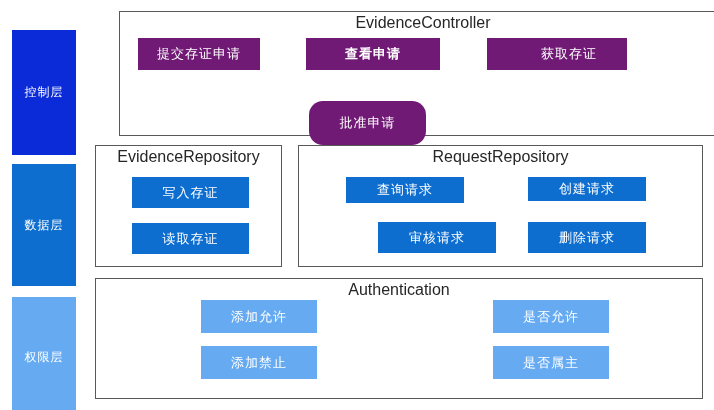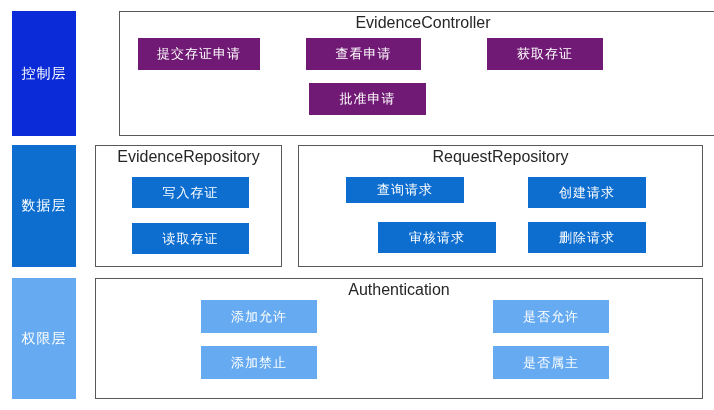--- a/index.html
+++ b/index.html
@@ -6,21 +6,21 @@
   #canvas{
     position:relative;
     width:714px;height:410px;
     background:#ffffff;
     font-family:"Liberation Sans","DejaVu Sans",sans-serif;
     overflow:hidden;
   }
   .layer-label{
     position:absolute;left:12px;width:64px;
     display:flex;align-items:center;justify-content:center;
-    color:#ffffff;font-size:14px;letter-spacing:1px;
+    color:#ffffff;font-size:12px;letter-spacing:1px;margin-top:19px;
   }
   .layer-control{top:11px;height:125px;background:#0c2bd8;}
   .layer-data{top:145px;height:122px;background:#0d6ed0;}
   .layer-permission{top:278px;height:121px;background:#66abf2;}
   .module{
     position:absolute;background:#ffffff;
     border:1.5px solid #595959;box-sizing:border-box;
   }
   .module-controller{left:95px;top:11px;width:608px;height:125px;margin-left:24px;}
   .module-evrepo{left:95px;top:145px;width:187px;height:122px;}
@@ -33,29 +33,29 @@
   .btn{
     position:absolute;
     display:flex;align-items:center;justify-content:center;
     color:#ffffff;font-size:13px;letter-spacing:1px;
   }
   .btn-dark{background:#701a75;}
   .btn-mid{background:#0d6ed0;}
   .btn-light{background:#66abf2;}
   
   .btn-submit{left:138px;top:38px;width:122px;height:32px;}
-  .btn-view{left:306px;top:38px;width:115px;height:32px;}
-  .btn-get{left:487px;top:38px;width:116px;height:32px;}
-  .btn-approve{left:309px;top:83px;width:117px;height:32px;}
+  .btn-view{left:306px;top:38px;width:134px;height:32px;font-weight:bold;}
+  .btn-get{left:487px;top:38px;width:116px;height:32px;padding-left:24px;}
+  .btn-approve{left:309px;top:101px;width:117px;height:44px;border-radius:14px;}
   
   .btn-write{left:132px;top:177px;width:117px;height:31px;}
   .btn-read{left:132px;top:223px;width:117px;height:31px;}
   
   .btn-query{left:346px;top:177px;width:118px;height:26px;}
-  .btn-create{left:528px;top:177px;width:118px;height:31px;}
+  .btn-create{left:528px;top:177px;width:118px;height:24px;}
   .btn-review{left:346px;top:222px;width:118px;height:31px;margin-left:32px;}
   .btn-delete{left:528px;top:222px;width:118px;height:31px;}
   
   .btn-addallow{left:201px;top:300px;width:116px;height:33px;}
   .btn-isallow{left:493px;top:300px;width:116px;height:33px;}
   .btn-adddeny{left:201px;top:346px;width:116px;height:33px;}
   .btn-isowner{left:493px;top:346px;width:116px;height:33px;}
 </style>
 </head>
 <body>

